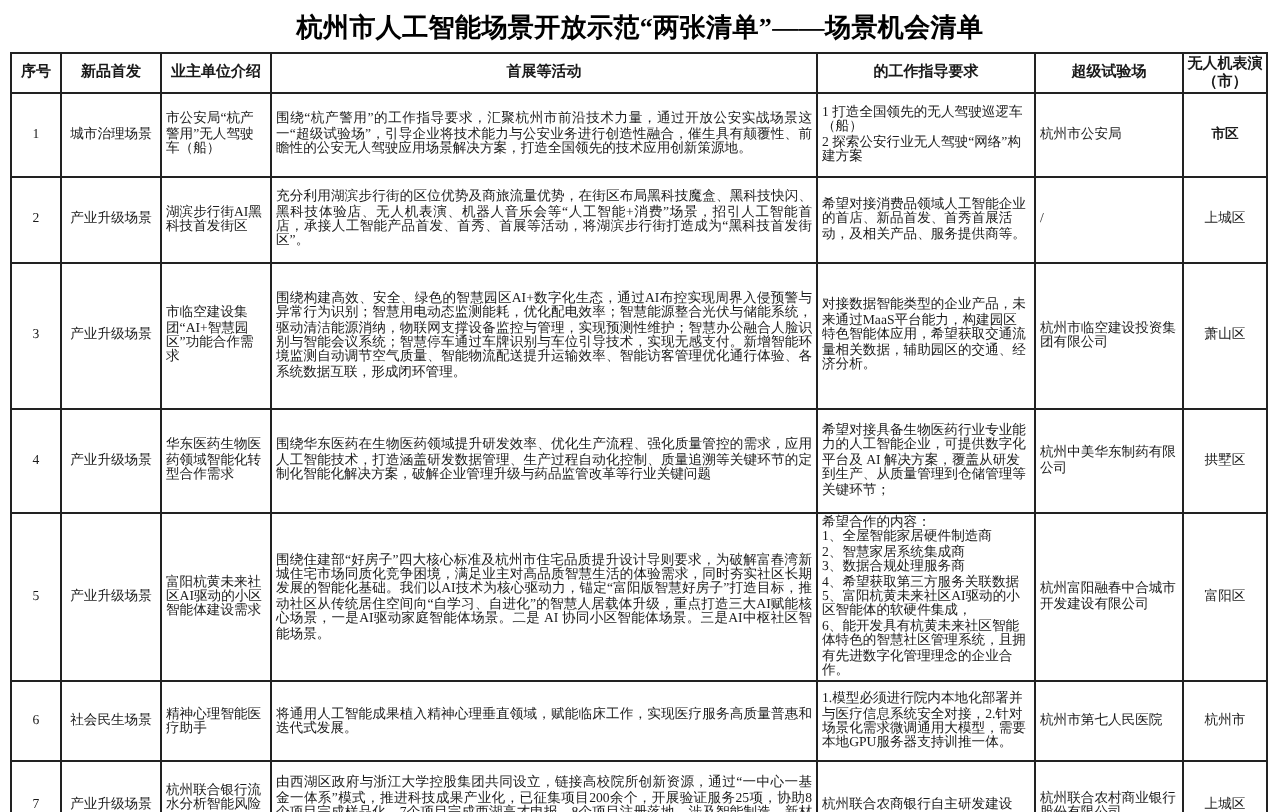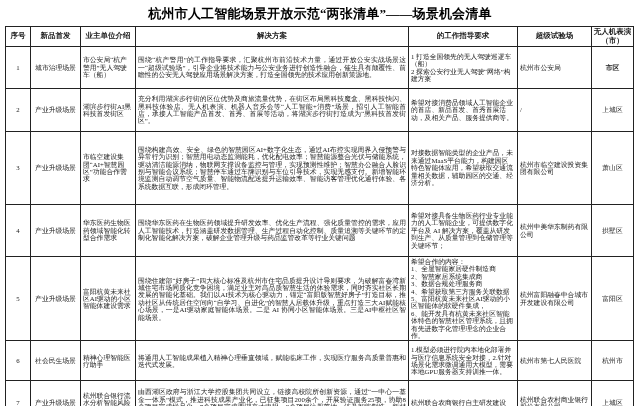--- a/index.html
+++ b/index.html
@@ -34,21 +34,21 @@
       <col style="width:273px">
         <col style="width:109px">
         <col style="width:74px">
         <col style="width:42px">
     </colgroup>
     <thead>
       <tr style="height:20px">
         <th>序号</th>
         <th>新品首发</th>
         <th>业主单位介绍</th>
-        <th>解决方案</th>
+        <th>首展等活动</th>
         <th>的工作指导要求</th>
         <th>超级试验场</th>
         <th>无人机表演（市）</th>
       </tr>
     </thead>
     <tbody>
       <tr style="height:42px">
         <td class="c-no">1</td>
         <td class="c-cat">城市治理场景</td>
         <td class="c-name">市公安局“杭产警用”无人驾驶车（船）</td>

